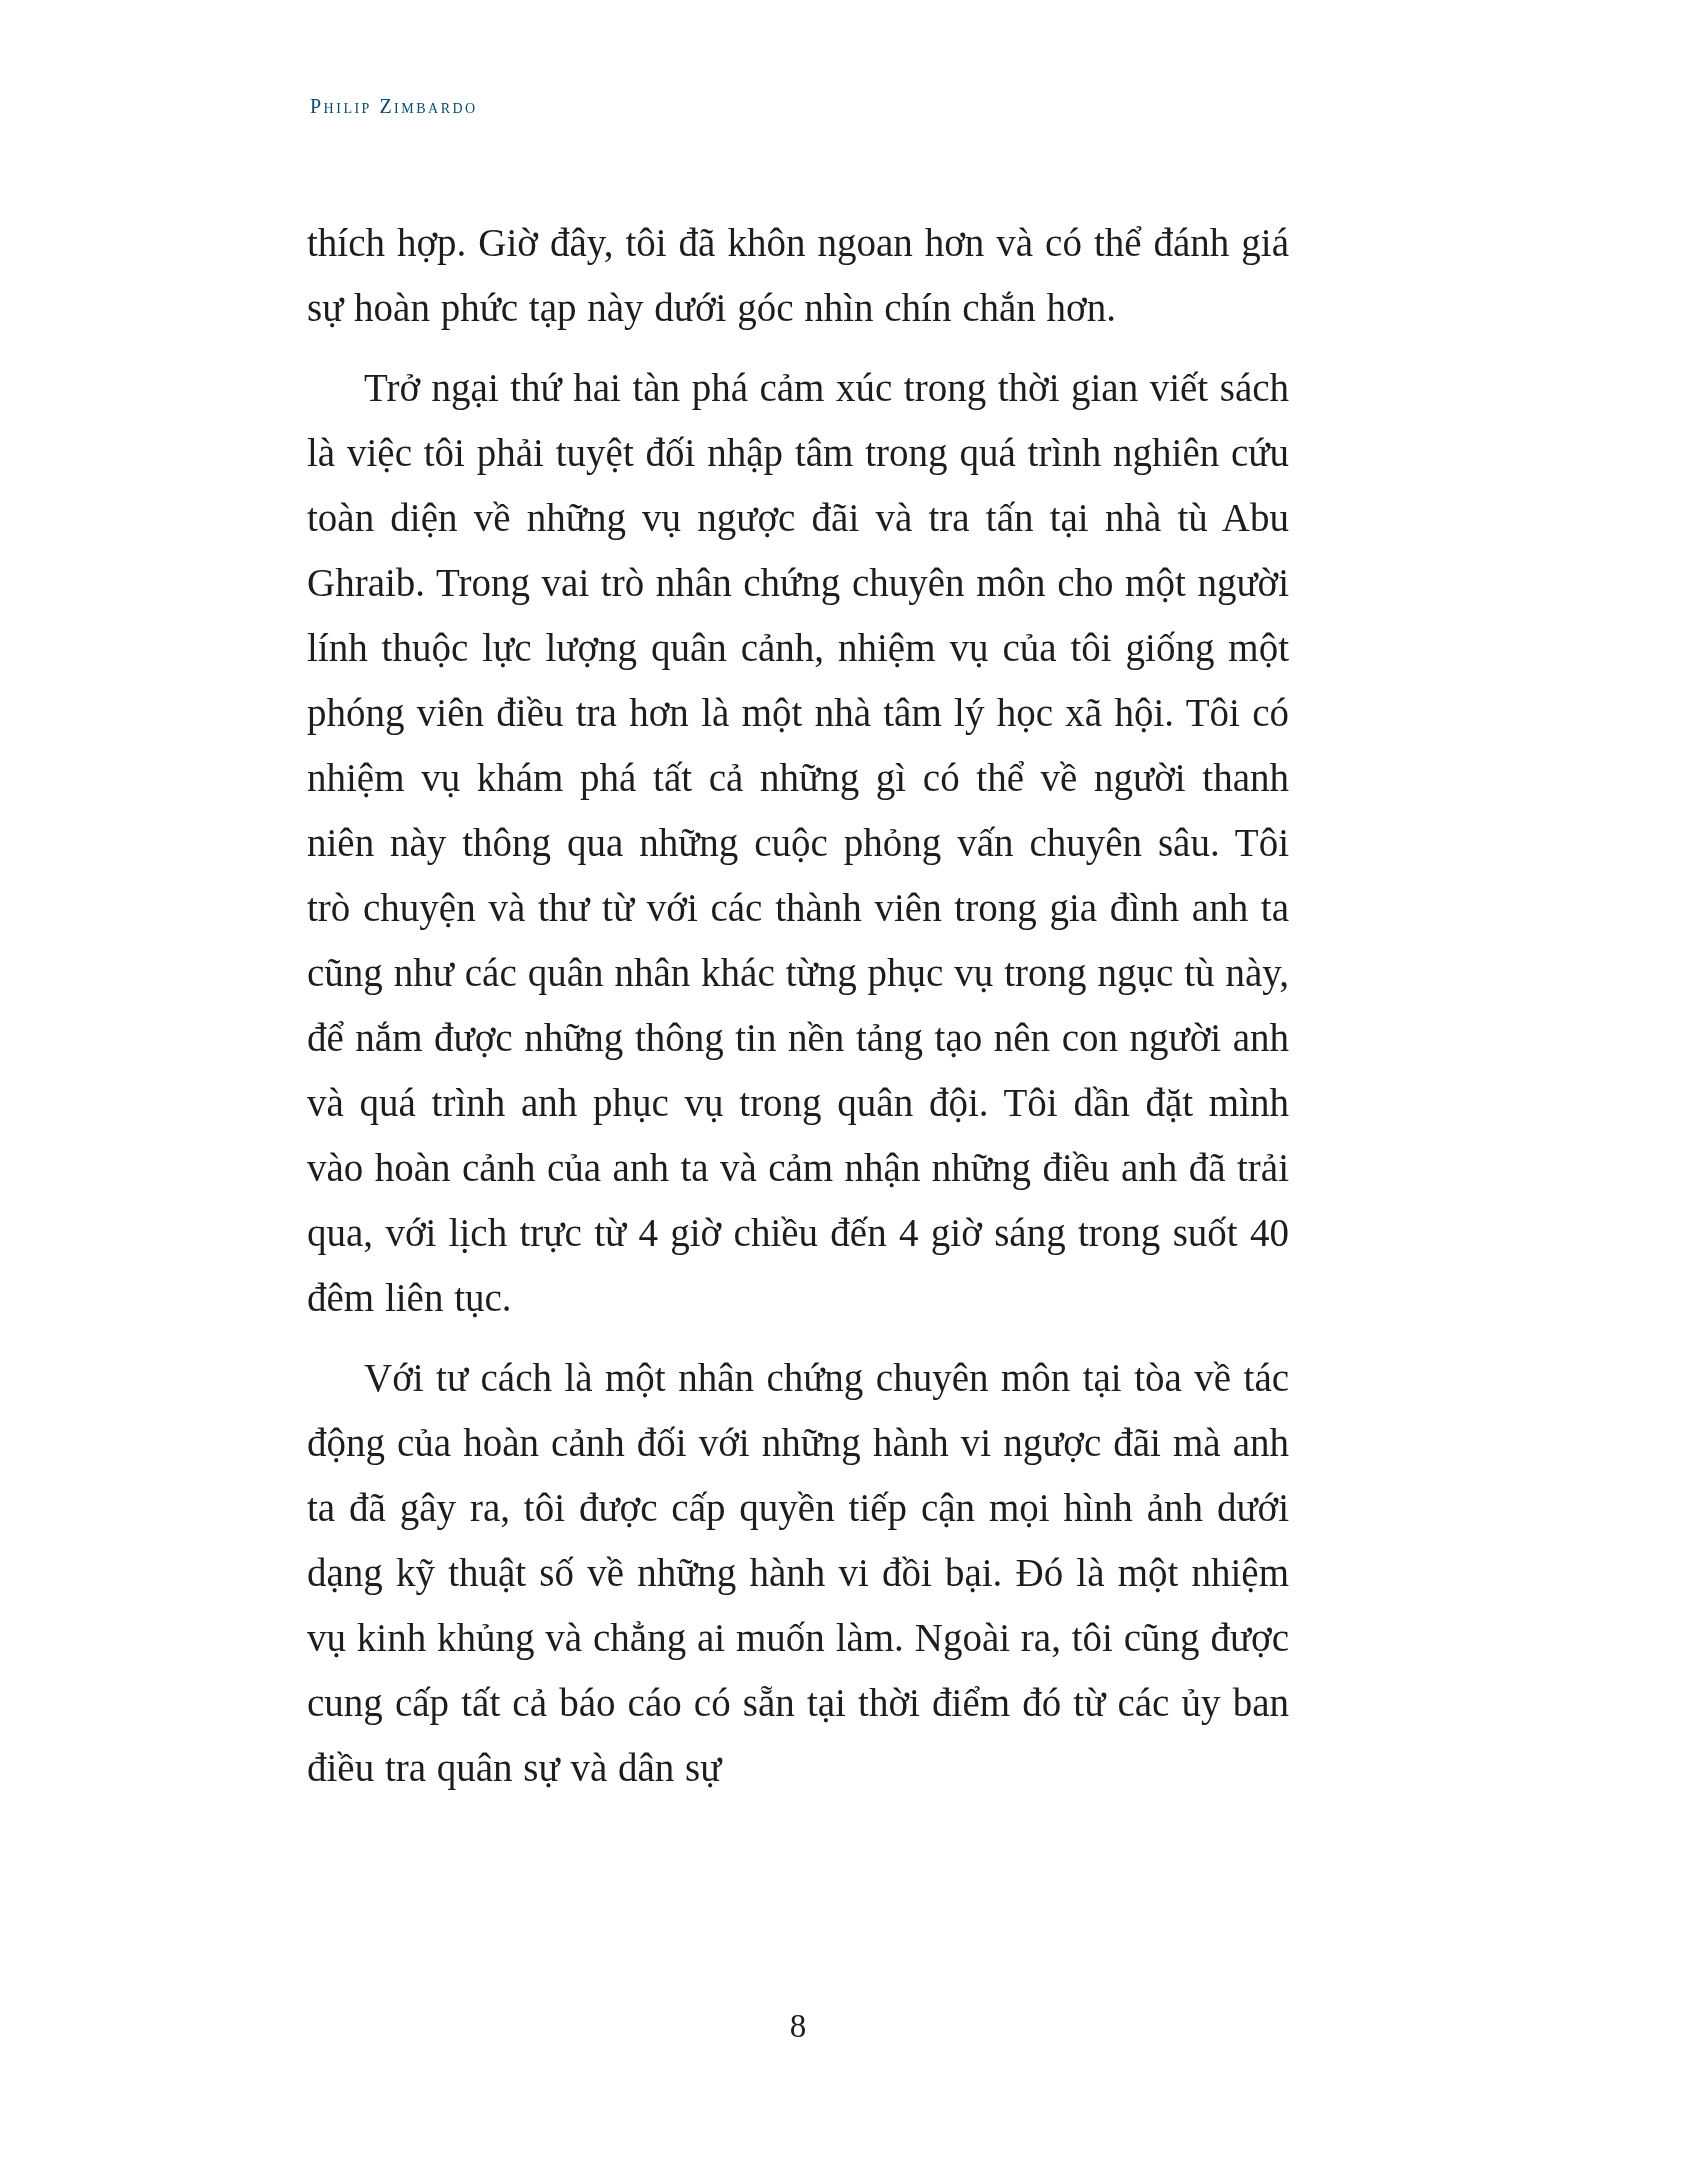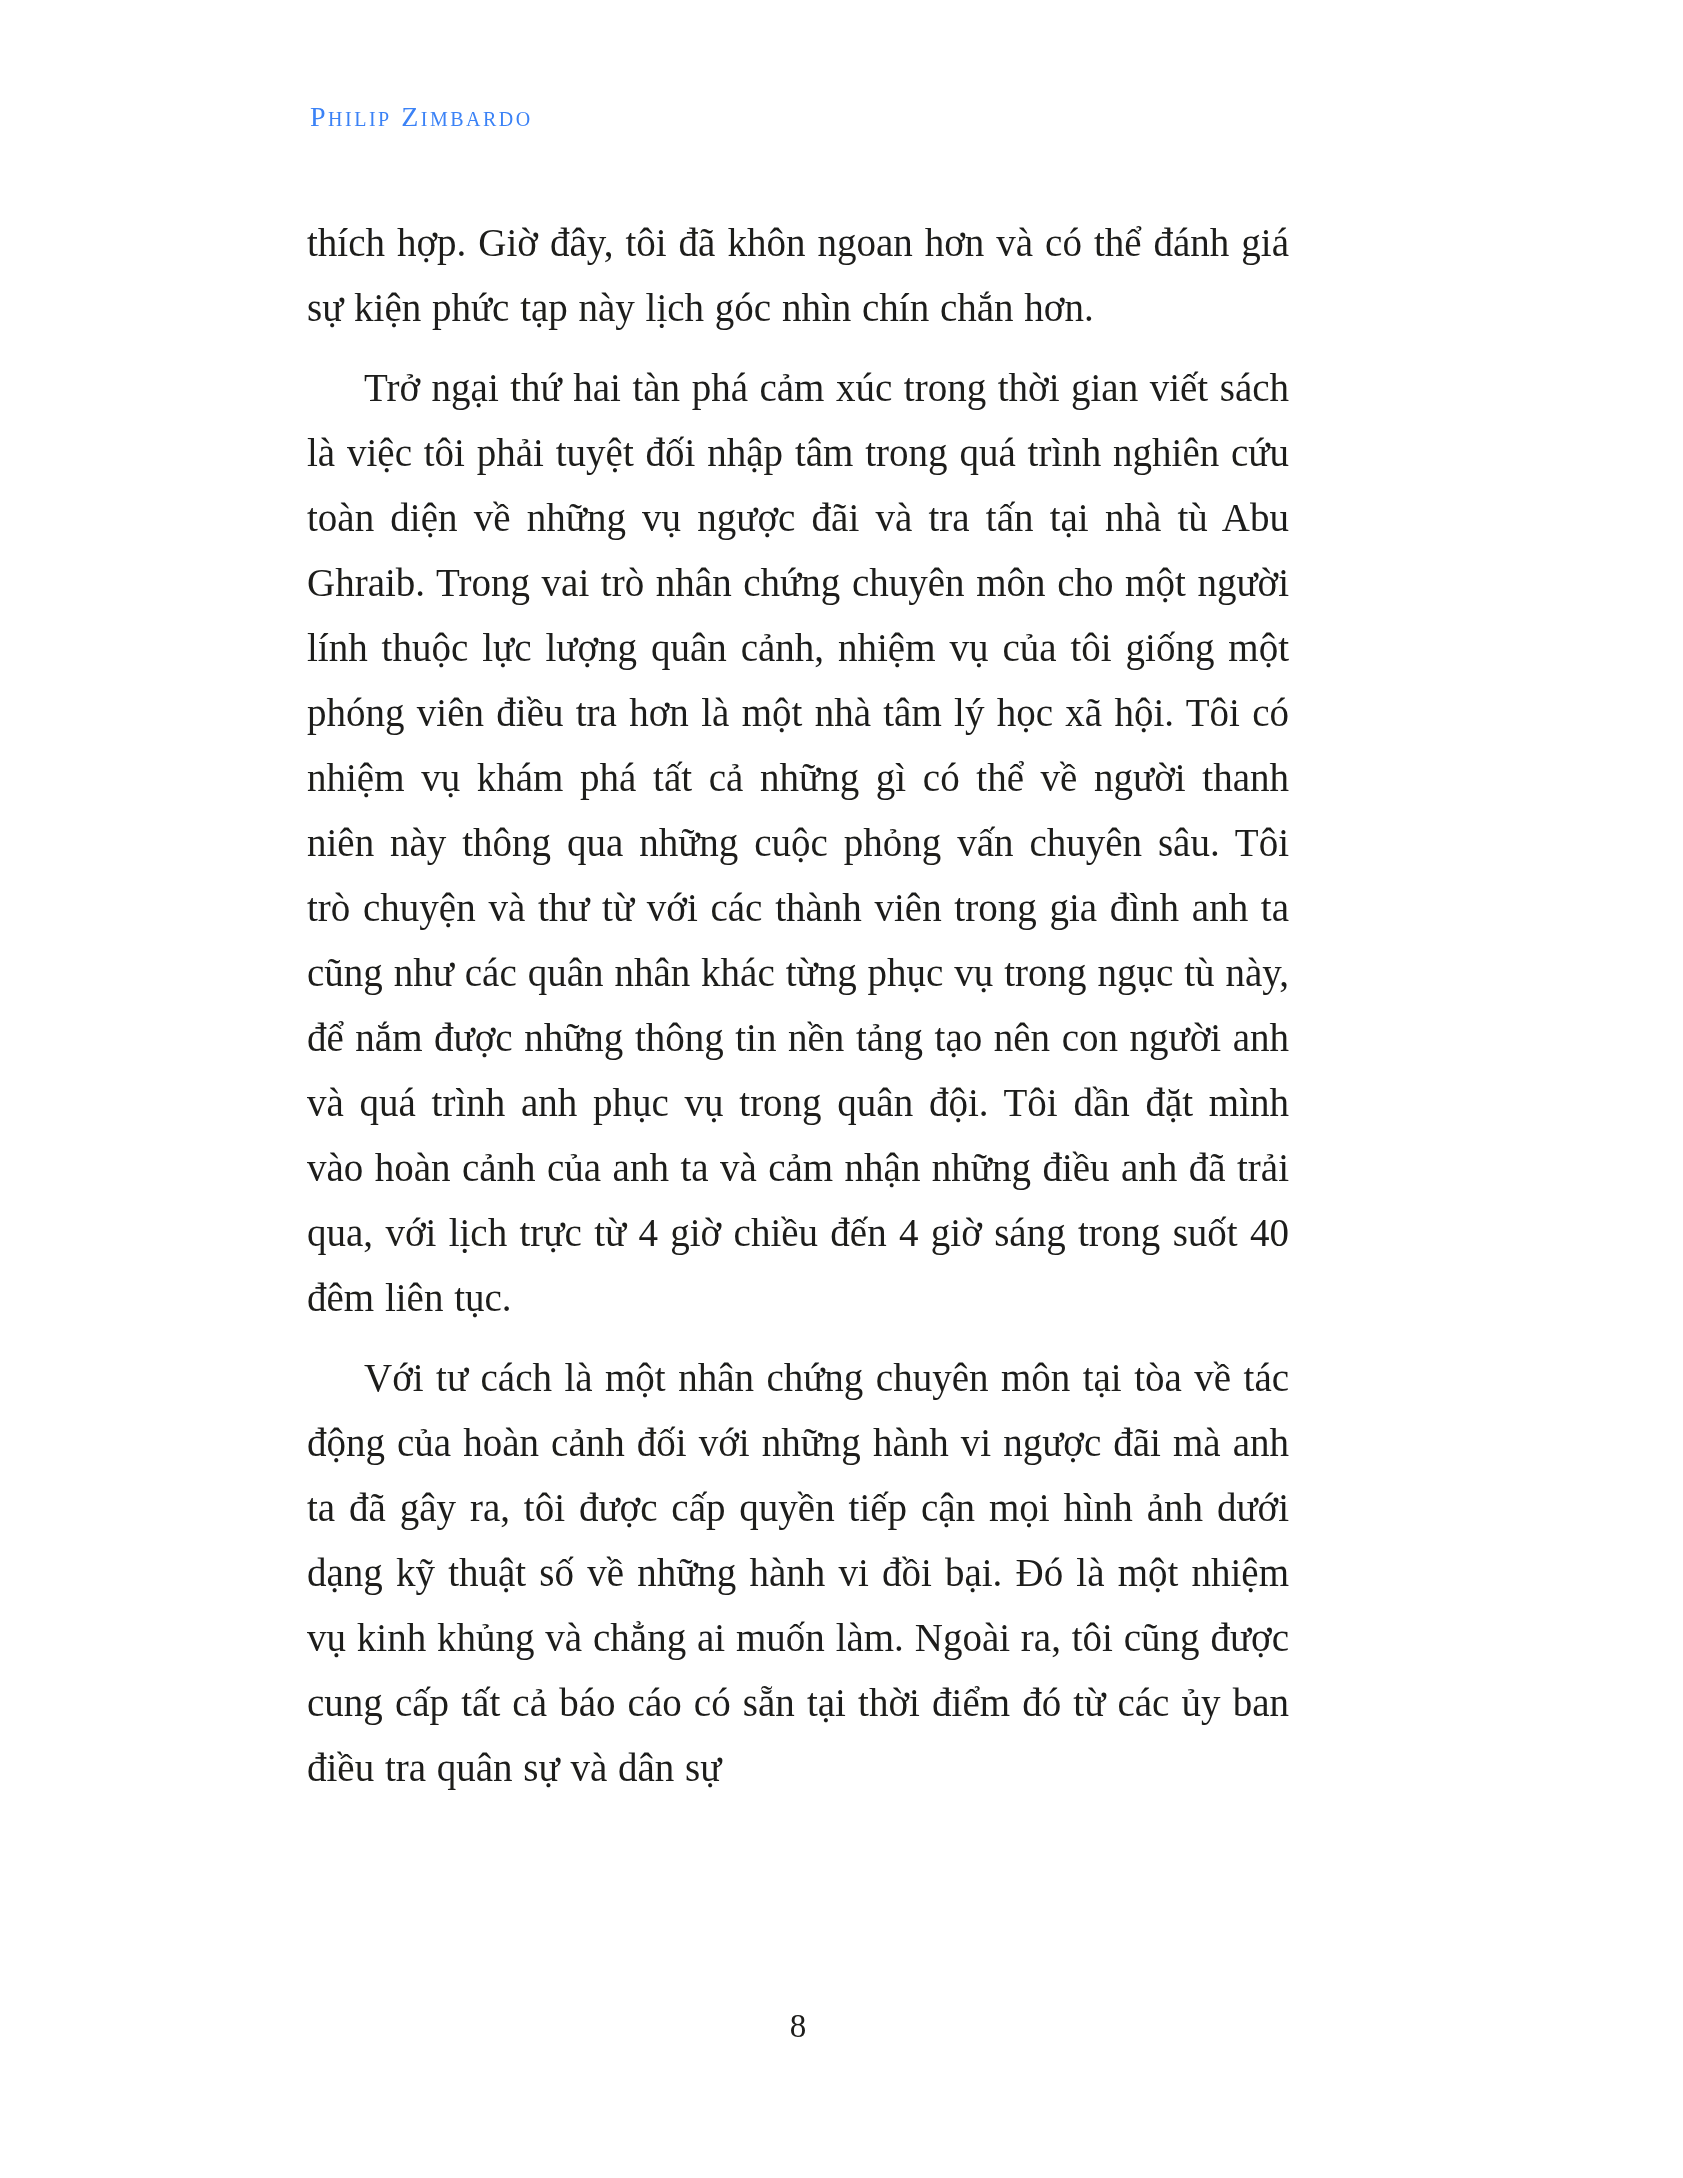--- a/index.html
+++ b/index.html
@@ -16,25 +16,25 @@
     width:1683px;
     height:2178px;
     background:var(--bg-color);
     font-family:"Liberation Serif","DejaVu Serif",serif;
     color:var(--text-color);
     overflow:hidden;
   }
   .running-header{
     position:absolute;
     left:310px;
-    top:101px;
-    font-size:28px;
+    top:95px;
+    font-size:20px;
     font-variant:small-caps;
     letter-spacing:2.5px;
-    color:#3b82f6;
+    color:#0c4a6e;
     white-space:nowrap;
   }
   .text-block{
     position:absolute;
     left:307px;
     top:210px;
     width:982px;
   }
   .text-block p{
     margin:0 0 15px 0;
@@ -65,21 +65,21 @@
 </head>
 <body>
 
 <div class="page">
 
   <header class="running-header">
     <span>Philip Zimbardo</span>
   </header>
 
   <main class="text-block">
-    <p class="no-indent">thích hợp. Giờ đây, tôi đã khôn ngoan hơn và có thể đánh giá sự kiện phức tạp này lịch góc nhìn chín chắn hơn.</p>
+    <p class="no-indent">thích hợp. Giờ đây, tôi đã khôn ngoan hơn và có thể đánh giá sự hoàn phức tạp này dưới góc nhìn chín chắn hơn.</p>
     <p class="indent">Trở ngại thứ hai tàn phá cảm xúc trong thời gian viết sách là việc tôi phải tuyệt đối nhập tâm trong quá trình nghiên cứu toàn diện về những vụ ngược đãi và tra tấn tại nhà tù Abu Ghraib. Trong vai trò nhân chứng chuyên môn cho một người lính thuộc lực lượng quân cảnh, nhiệm vụ của tôi giống một phóng viên điều tra hơn là một nhà tâm lý học xã hội. Tôi có nhiệm vụ khám phá tất cả những gì có thể về người thanh niên này thông qua những cuộc phỏng vấn chuyên sâu. Tôi trò chuyện và thư từ với các thành viên trong gia đình anh ta cũng như các quân nhân khác từng phục vụ trong ngục tù này, để nắm được những thông tin nền tảng tạo nên con người anh và quá trình anh phục vụ trong quân đội. Tôi dần đặt mình vào hoàn cảnh của anh ta và cảm nhận những điều anh đã trải qua, với lịch trực từ 4 giờ chiều đến 4 giờ sáng trong suốt 40 đêm liên tục.</p>
     <p class="indent">Với tư cách là một nhân chứng chuyên môn tại tòa về tác động của hoàn cảnh đối với những hành vi ngược đãi mà anh ta đã gây ra, tôi được cấp quyền tiếp cận mọi hình ảnh dưới dạng kỹ thuật số về những hành vi đồi bại. Đó là một nhiệm vụ kinh khủng và chẳng ai muốn làm. Ngoài ra, tôi cũng được cung cấp tất cả báo cáo có sẵn tại thời điểm đó từ các ủy ban điều tra quân sự và dân sự</p>
   </main>
 
   <footer class="page-footer">
     <span class="page-number">8</span>
   </footer>
 
 </div>
 

